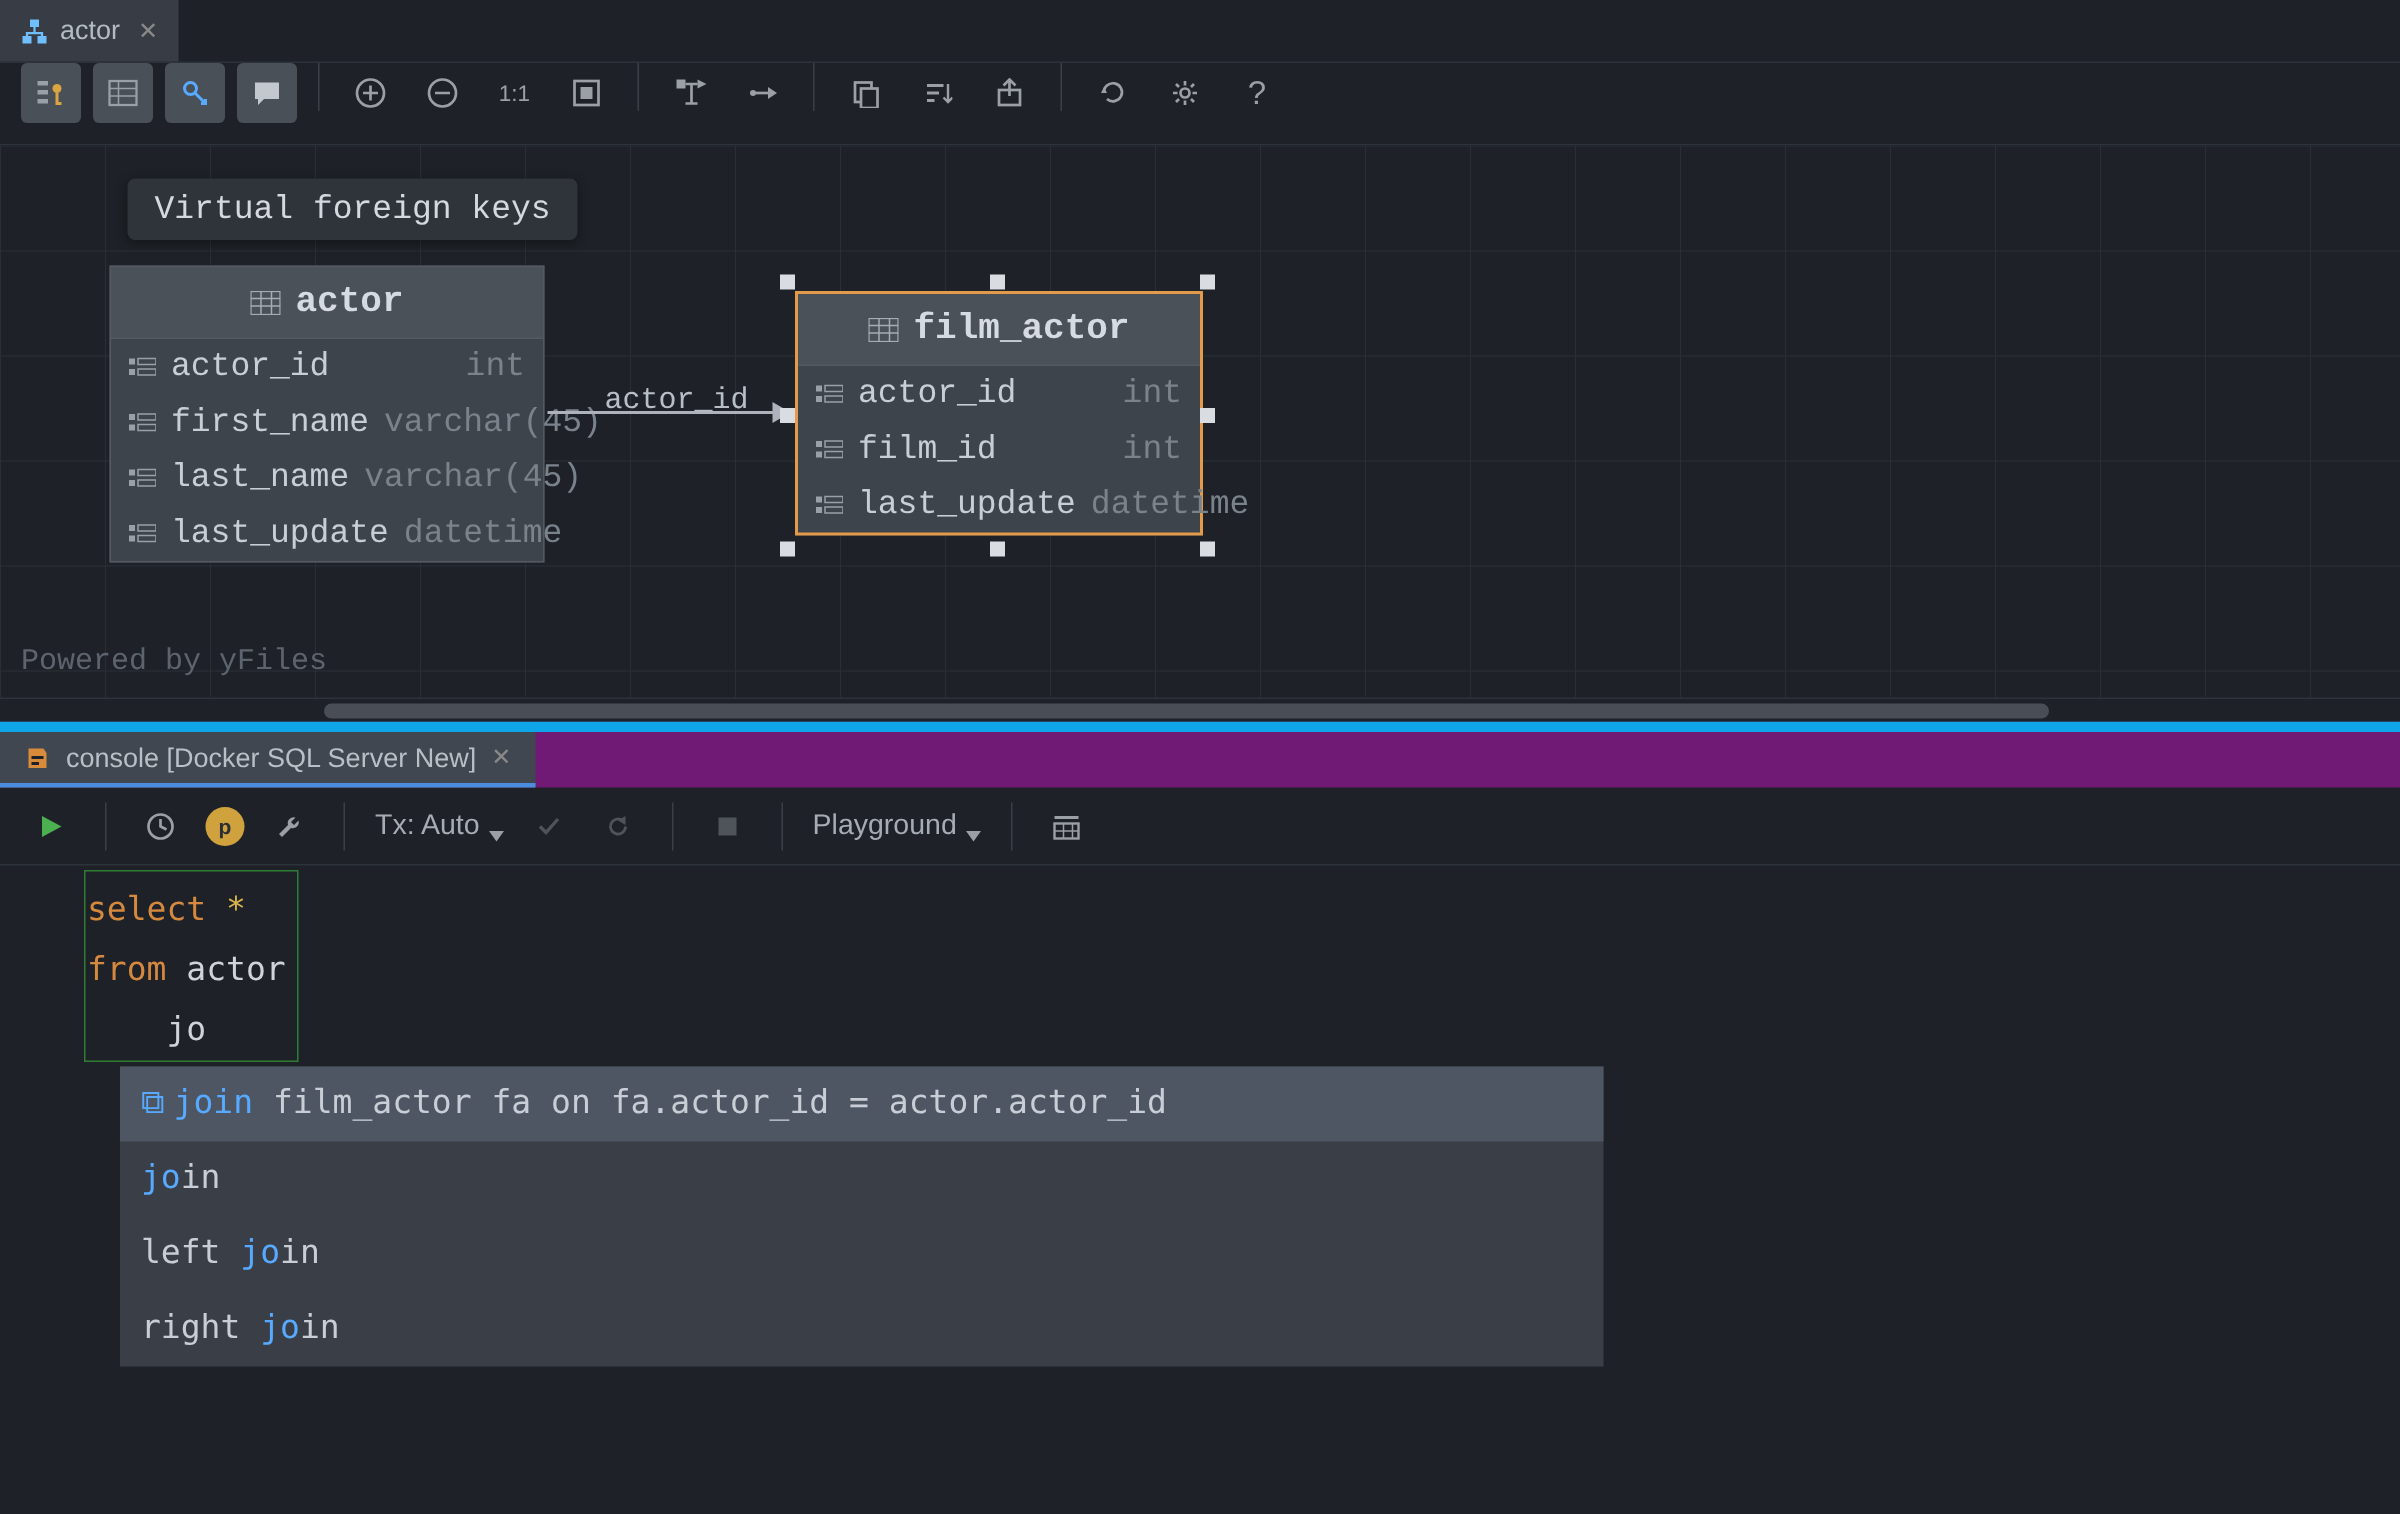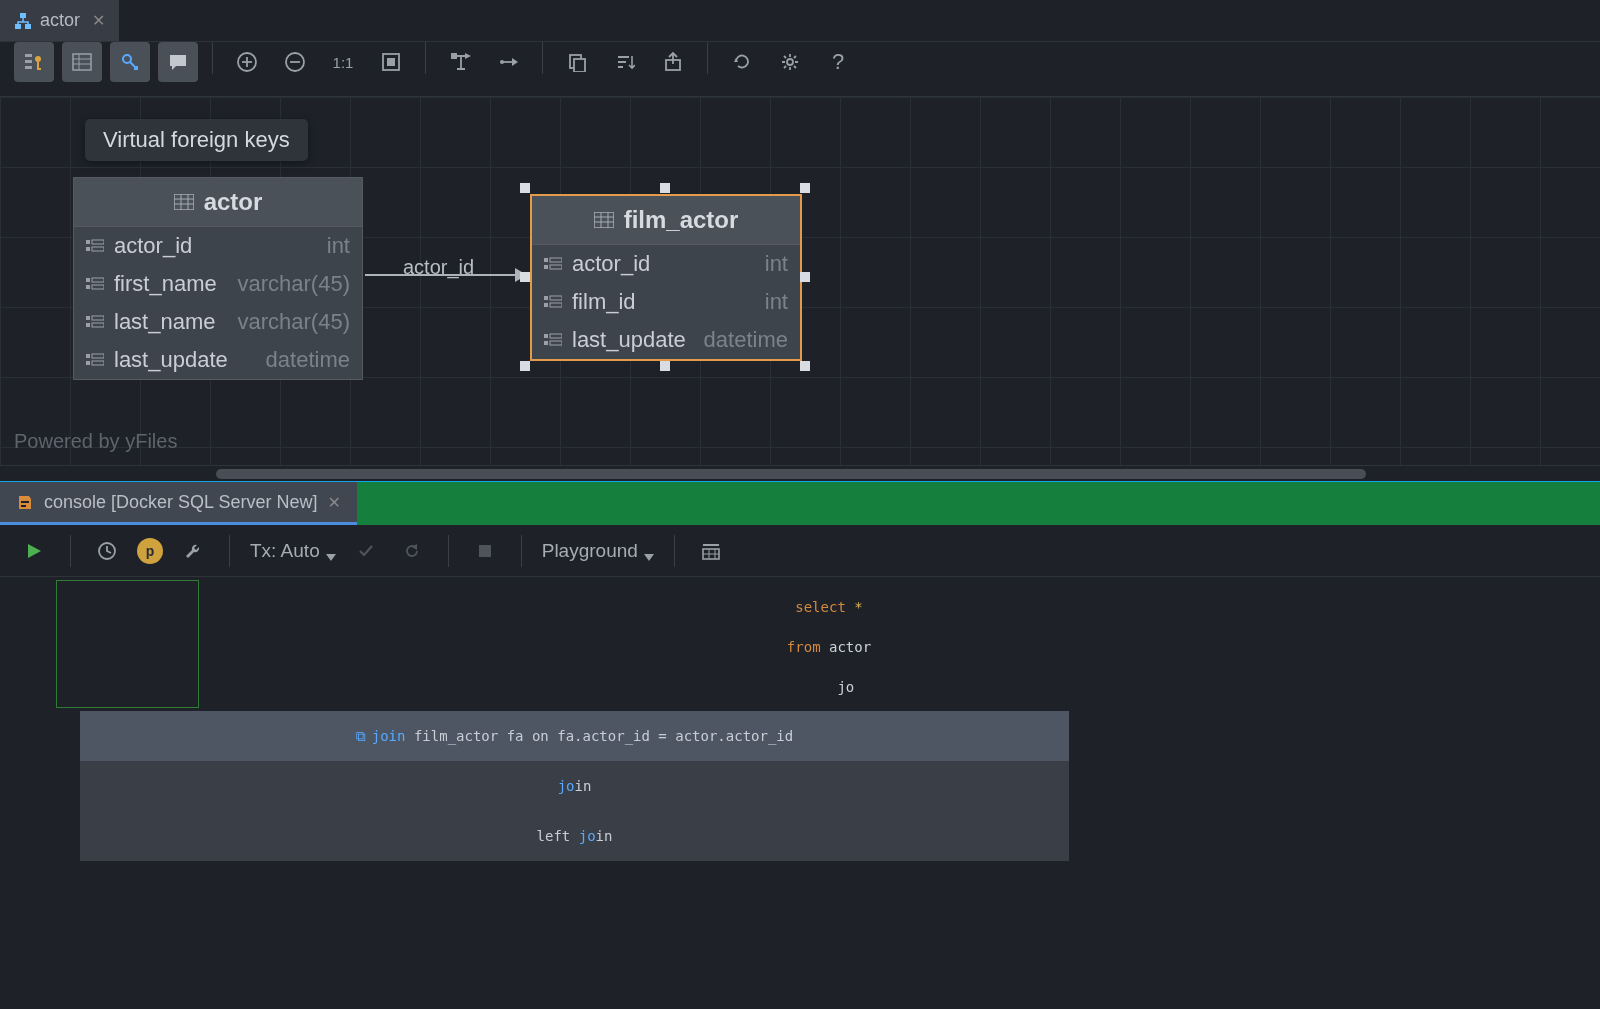--- a/index.html
+++ b/index.html
@@ -44,20 +44,21 @@
 }
 .tb-btn.active { background:#4a5058; color:#dcdcdc; }
 .tb-btn.key { color:#57aaff; }
 .tb-sep { width:1px; height: 32px; background:#3a3f47; margin: 0 6px;}
 .diagram-area {
   position: relative;
   height: 368px;
   background: #1e2228;
   background-image: linear-gradient(#2a2f36 1px, transparent 1px), linear-gradient(90deg,#2a2f36 1px, transparent 1px);
   background-size: 70px 70px;
+  font-family: Liberation Mono, monospace;
 }
 .tooltip {
   position:absolute;
   top: 22px; left: 85px;
   background: #2f343b;
   padding: 8px 18px;
   border-radius: 5px;
   font-size: 22px;
   color: #d5d9df;
   box-shadow: 0 2px 8px rgba(0,0,0,0.4);
@@ -121,22 +122,22 @@
 .scroll-thumb {
   position:absolute;
   top:3px; left: 216px;
   width: 1150px; height: 10px;
   background: #494e56;
   border-radius: 5px;
 }
 .console-tabs {
   display:flex;
   height: 44px;
-  background: #15803d;
-  border-top: 1px solid #0ea5e9;
+  background: #701a75;
+  border-top: 7px solid #0ea5e9;
 }
 .console-tab {
   display:flex; align-items:center;
   gap: 10px;
   padding: 0 16px;
   background: #414750;
   color:#b9bfc7;
   font-size: 18px;
   border-bottom: 3px solid #4a8ddf;
 }
@@ -154,23 +155,22 @@
   display:flex; align-items:center; justify-content:center;
   color:#9aa0a6;
 }
 .ct-btn.play { color:#4caf50; }
 .ct-btn.pill { width:26px; height:26px; background:#cfa23e; border-radius:50%; color:#2b2f35; font-weight:bold; font-size:14px; }
 .tx-label { color:#a6acb4; font-size: 19px; display:flex; align-items:flex-end; gap:6px;}
 .editor {
   position:relative;
   padding: 10px 0 0 58px;
   font-family: "Menlo","Consolas",monospace;
-  font-size: 14px;
+  font-size: 22px;
   line-height: 40px;
-  text-align: center;
 }
 .code-box {
   position:absolute;
   top: 3px; left: 56px;
   width: 143px;
   height: 128px;
   border: 1px solid #2e7d32;
 }
 .code-line { white-space: pre; }
 .kw { color: #d5893e; }
@@ -528,14 +528,15 @@
 <div class="editor">
   <div class="code-box"></div>
   <div class="code-line"><span class="kw">select </span><span class="star">*</span></div>
   <div class="code-line"><span class="kw">from </span><span class="ident">actor</span></div>
   <div class="code-line">    <span class="typed">jo</span></div>
 
   <div class="suggestions" id="sugg-container">
       <div class="sugg sel"><span class="suggest-icon">⧉</span><span class="kw2">join</span><span> film_actor fa on fa.actor_id = actor.actor_id</span></div>
       <div class="sugg"><span class="kw2">jo</span><span>in</span></div>
       <div class="sugg"><span>left </span><span class="kw2">jo</span><span>in</span></div>
+      <div class="sugg"><span>right </span><span class="kw2">jo</span><span>in</span></div>
     </div>
 </div>
 
 </body></html>

